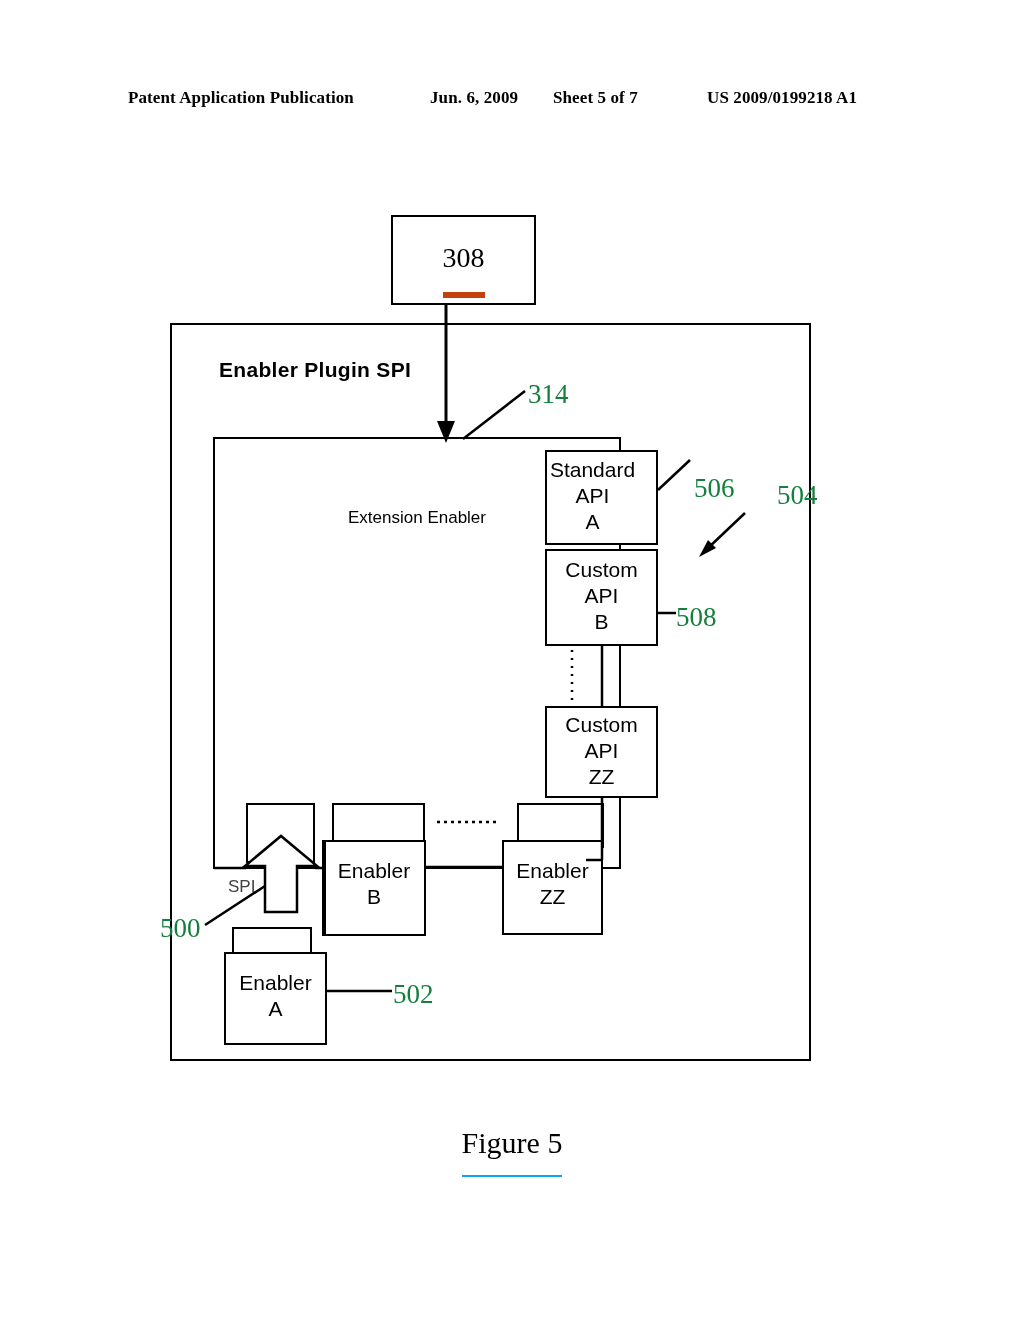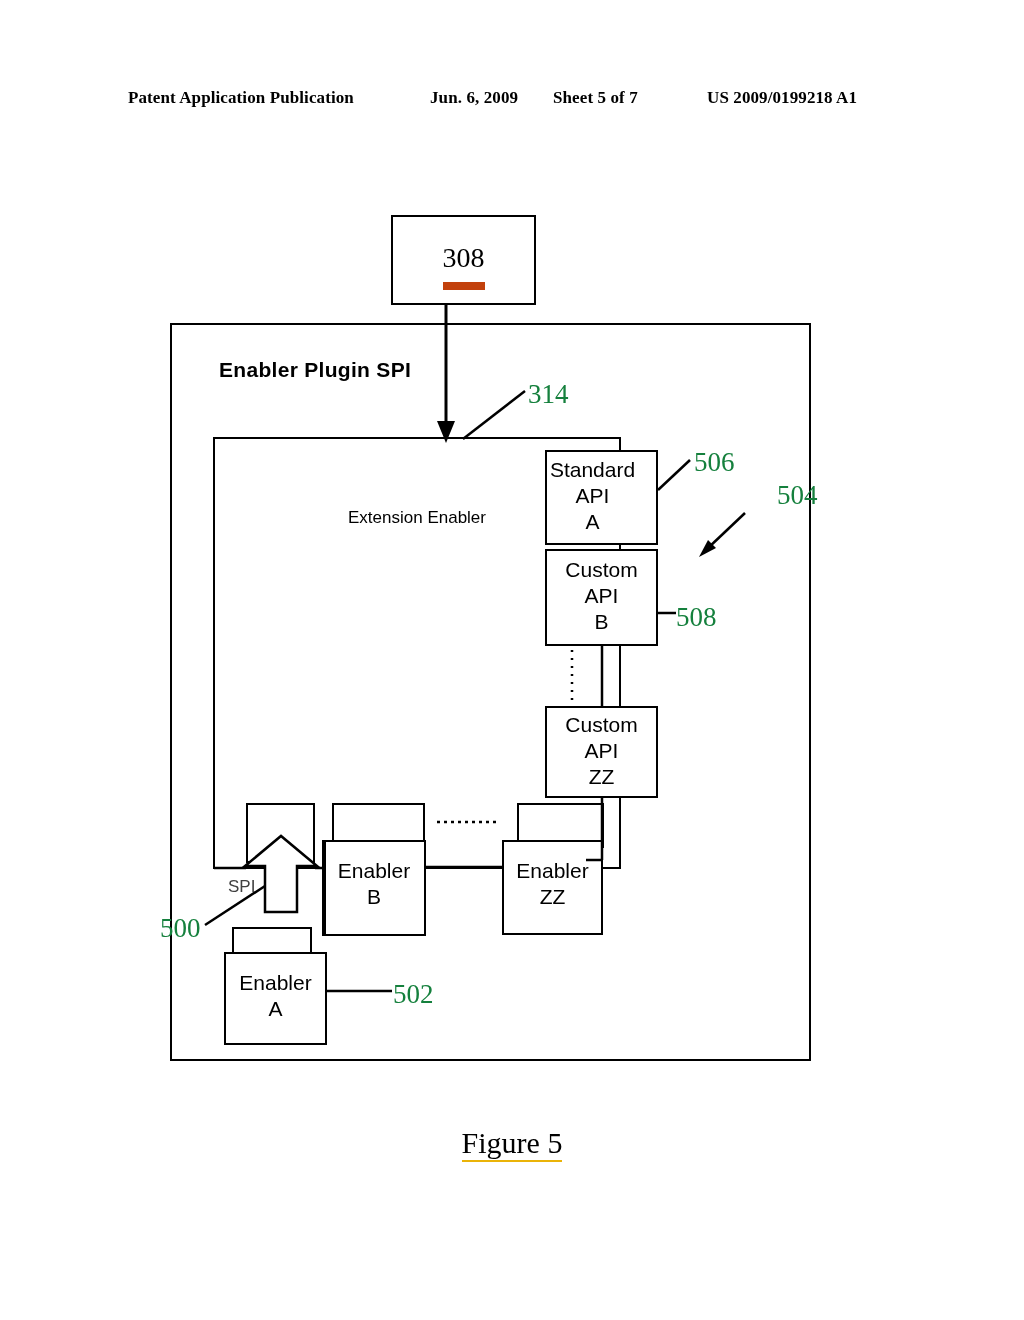--- a/index.html
+++ b/index.html
@@ -38,22 +38,22 @@
   #figure-caption {
     position: absolute;
     left: 0;
     top: 1126px;
     width: 1024px;
     text-align: center;
     font-family: "Liberation Serif", serif;
     font-size: 30px;
   }
   #figure-caption span {
-    border-bottom: 2px solid #eab308;
-    padding-bottom: 1px;
+    border-bottom: 2px solid #0ea5e9;
+    padding-bottom: 16px;
   }
 
   
   .dbox {
     position: absolute;
     box-sizing: border-box;
     border: 2px solid #000;
     background: #fff;
   }
   .dbox-label {
@@ -79,21 +79,21 @@
     pointer-events: none;
   }
 
   
   #box-308 { left: 391px; top: 215px; width: 145px; height: 90px; }
   #box-308-label {
     left: 391px; top: 245px; width: 145px;
     font-family: "Liberation Serif", serif;
     font-size: 28px;
   }
-  #box-308-label span { border-bottom: 8px solid #c2410c; padding-bottom: 9px; text-align: right; }
+  #box-308-label span { border-bottom: 6px solid #c2410c; padding-bottom: 19px; text-align: right; }
 
   
   #outer-container { left: 170px; top: 323px; width: 641px; height: 738px; }
   #plugin-spi-title {
     position: absolute;
     left: 219px; top: 358px;
     font-family: Liberation Sans, sans-serif;
     font-weight: bold;
     font-size: 21px;
     letter-spacing: 0.3px;
@@ -131,21 +131,21 @@
 
   #lbl-spi {
     position: absolute;
     left: 228px; top: 877px;
     font-size: 17px;
     color: #404040;
   }
 
   
   #ref-314 { left: 528px; top: 379px; }
-  #ref-506 { left: 694px; top: 447px; }
+  #ref-506 { left: 694px; top: 473px; }
   #ref-504 { left: 745px; top: 480px; margin-left: 32px; }
   #ref-508 { left: 676px; top: 602px; }
   #ref-500 { left: 160px; top: 913px; }
   #ref-502 { left: 393px; top: 979px; }
 </style>
 </head>
 <body>
 
 <div id="patent-header">
   <span class="hdr-pub">Patent Application Publication</span>

